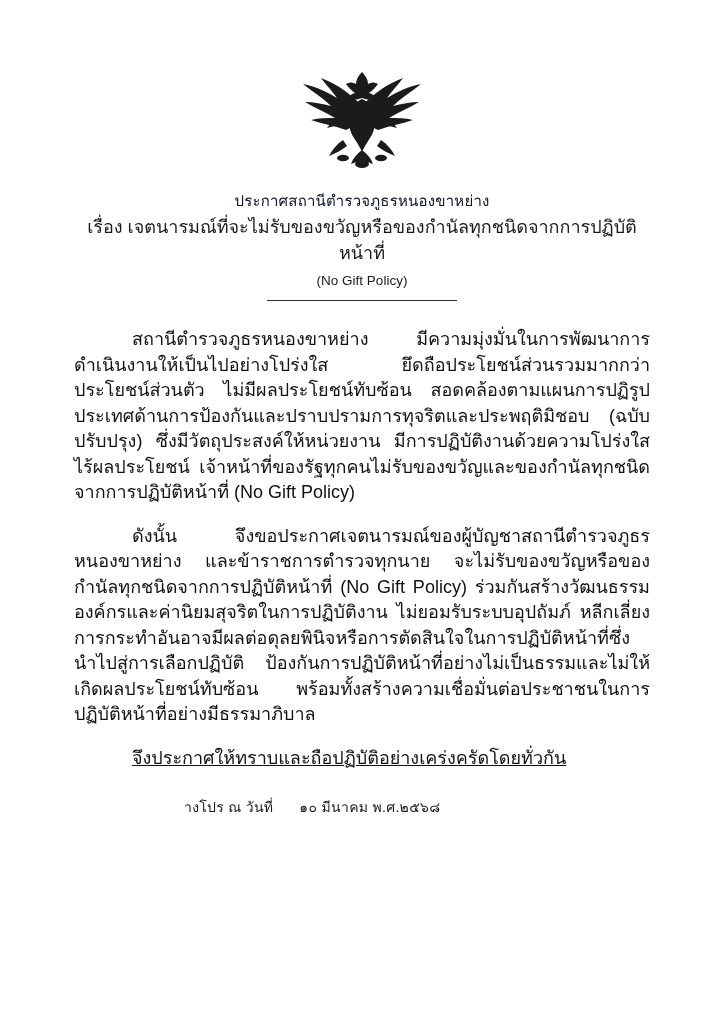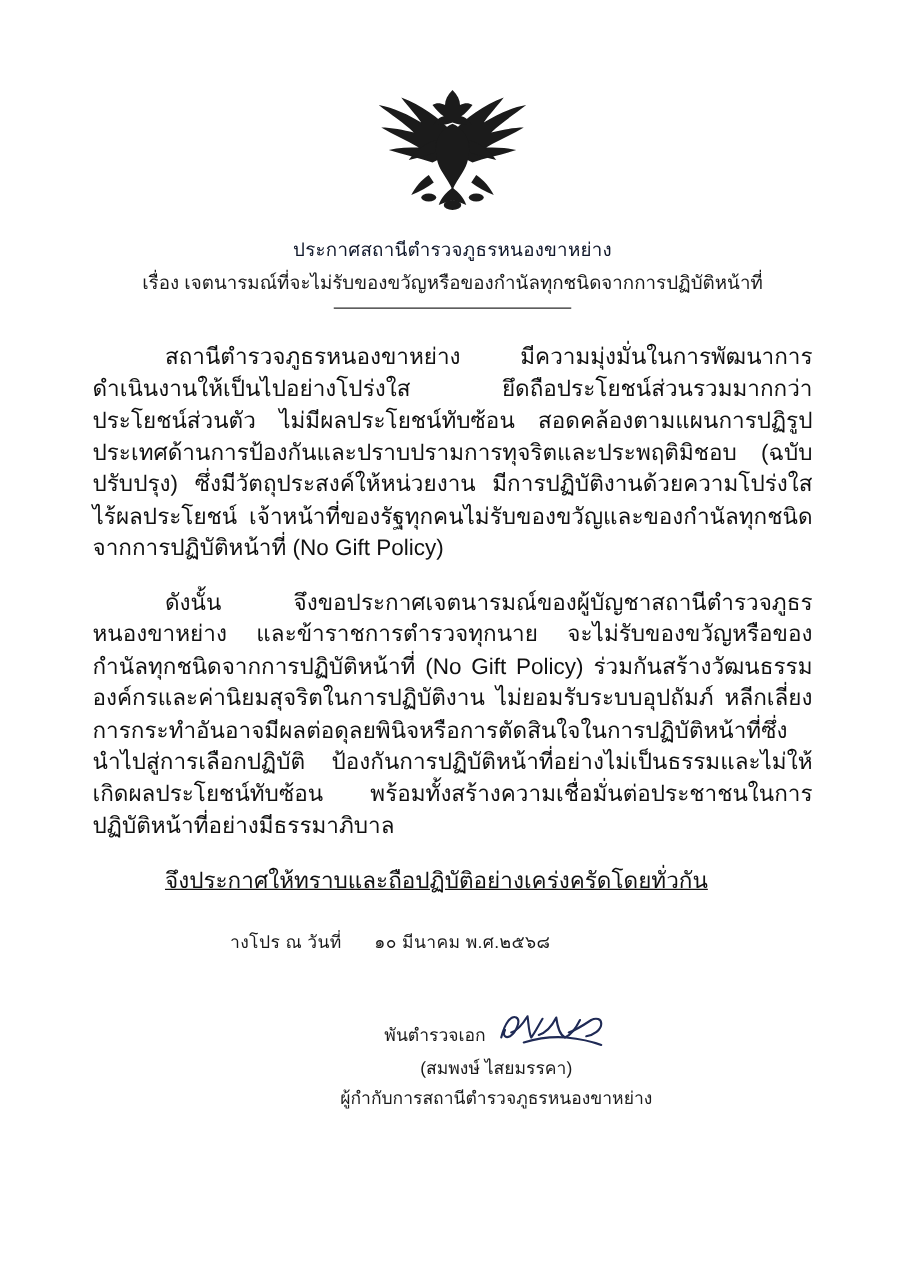--- a/index.html
+++ b/index.html
@@ -39,21 +39,21 @@
     text-align: center;
     margin-top: 12px;
   }
   .heading .line {
     font-size: 15px;
     line-height: 26px;
     letter-spacing: 0.2px;
     color: #0f172a;
   }
   .heading .line2 {
-    font-size: 15px;
+    font-size: 18px;
     line-height: 26px;
   }
   .heading .subline {
     font-size: 13.5px;
     line-height: 26px;
     margin-top: 2px;
   }
   .rule-wrap {
     display: flex;
     justify-content: center;
@@ -155,45 +155,30 @@
         <ellipse cx="63" cy="98" rx="7" ry="4"></ellipse>
         <ellipse cx="44" cy="92" rx="6" ry="3.2"></ellipse>
         <ellipse cx="82" cy="92" rx="6" ry="3.2"></ellipse>
       </g>
     </svg>
   </div>
 
   <div class="heading">
     <div class="line">ประกาศสถานีตำรวจภูธรหนองขาหย่าง</div>
     <div class="line2">เรื่อง เจตนารมณ์ที่จะไม่รับของขวัญหรือของกำนัลทุกชนิดจากการปฏิบัติหน้าที่</div>
+    <div class="subline">(No Gift Policy)</div>
   </div>
   <div class="rule-wrap">
     <div class="rule"></div>
   </div>
 
   <div class="body">
     <p class="para">สถานีตำรวจภูธรหนองขาหย่าง มีความมุ่งมั่นในการพัฒนาการดำเนินงานให้เป็นไปอย่างโปร่งใส ยึดถือประโยชน์ส่วนรวมมากกว่าประโยชน์ส่วนตัว ไม่มีผลประโยชน์ทับซ้อน สอดคล้องตามแผนการปฏิรูปประเทศด้านการป้องกันและปราบปรามการทุจริตและประพฤติมิชอบ (ฉบับปรับปรุง) ซึ่งมีวัตถุประสงค์ให้หน่วยงาน มีการปฏิบัติงานด้วยความโปร่งใส ไร้ผลประโยชน์ เจ้าหน้าที่ของรัฐทุกคนไม่รับของขวัญและของกำนัลทุกชนิดจากการปฏิบัติหน้าที่ (No Gift Policy)</p>
     <p class="para">ดังนั้น จึงขอประกาศเจตนารมณ์ของผู้บัญชาสถานีตำรวจภูธรหนองขาหย่าง และข้าราชการตำรวจทุกนาย จะไม่รับของขวัญหรือของกำนัลทุกชนิดจากการปฏิบัติหน้าที่ (No Gift Policy) ร่วมกันสร้างวัฒนธรรมองค์กรและค่านิยมสุจริตในการปฏิบัติงาน ไม่ยอมรับระบบอุปถัมภ์ หลีกเลี่ยงการกระทำอันอาจมีผลต่อดุลยพินิจหรือการตัดสินใจในการปฏิบัติหน้าที่ซึ่งนำไปสู่การเลือกปฏิบัติ ป้องกันการปฏิบัติหน้าที่อย่างไม่เป็นธรรมและไม่ให้เกิดผลประโยชน์ทับซ้อน พร้อมทั้งสร้างความเชื่อมั่นต่อประชาชนในการปฏิบัติหน้าที่อย่างมีธรรมาภิบาล</p>
     <p class="para last">จึงประกาศให้ทราบและถือปฏิบัติอย่างเคร่งครัดโดยทั่วกัน</p>
 
     <div class="date-line">
       <span>างโปร ณ วันที่</span><span class="daypart">๑๐ มีนาคม พ.ศ.๒๕๖๘</span>
     </div>
 
-    <div class="sig-block">
-      <div class="sig-row">
-        <span class="rank">พันตำรวจเอก</span>
-        <svg class="signature" viewBox="0 0 92 40">
-          <g fill="none" stroke="#1f2a55" stroke-width="1.7" stroke-linecap="round" stroke-linejoin="round">
-            <path d="M6 26 C9 14 14 8 18 10 C22 12 18 22 13 25 C9 27 7 24 9 20"></path>
-            <path d="M14 22 C20 20 24 14 27 9 C28 16 28 22 30 26 C33 22 36 16 39 11"></path>
-            <path d="M36 24 C42 22 47 16 50 10 C51 18 53 24 57 26 C62 24 66 18 69 12"></path>
-            <path d="M60 22 C66 20 72 16 78 12 C82 10 86 11 86 15 C86 20 80 24 74 25"></path>
-            <path d="M24 30 C34 27 46 25 58 26 C68 27 78 29 86 32"></path>
-          </g>
-        </svg>
-      </div>
-      <div class="sig-name">(สมพงษ์  ไสยมรรคา)</div>
-      <div class="sig-title">ผู้กำกับการสถานีตำรวจภูธรหนองขาหย่าง</div>
-    </div>
   </div>
 
 </div>
 
 </body></html>

